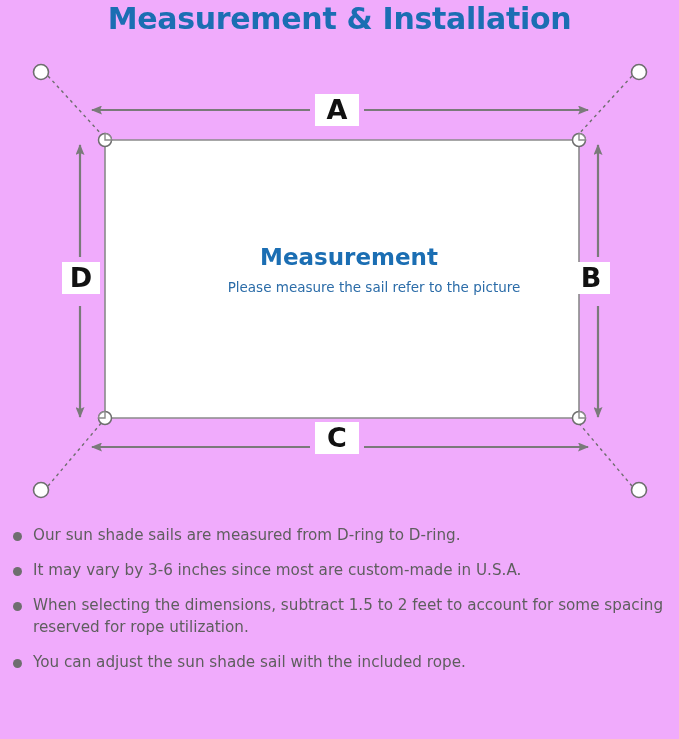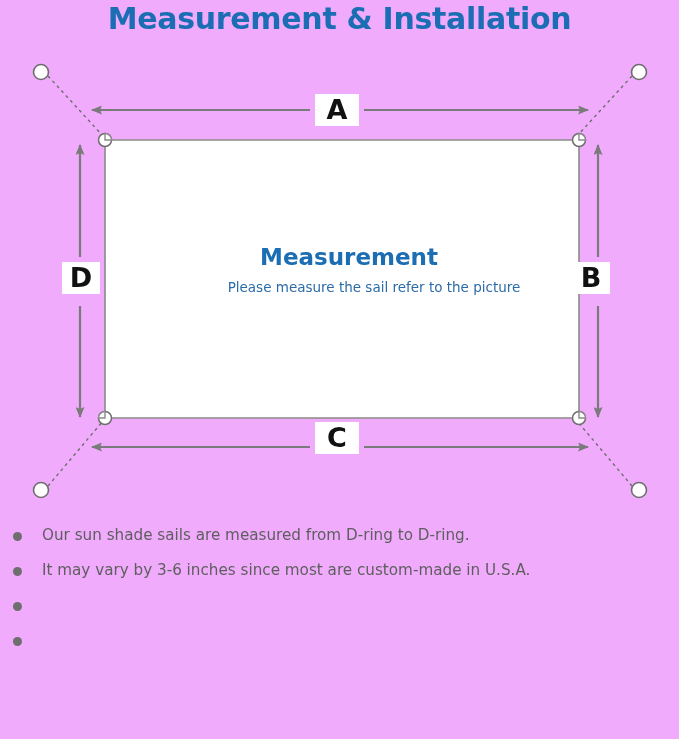--- a/index.html
+++ b/index.html
@@ -91,21 +91,21 @@
 
   
   #notes {
     position: absolute;
     left: 0;
     top: 524px;
     width: 679px;
   }
   .note-row {
     position: relative;
-    padding-left: 42px;
+    padding-left: 33px;
     padding-right: 4px;
     margin-bottom: 13px;
     min-height: 22px;
   }
   .note-bullet {
     position: absolute;
     left: 13px;
     top: 8px;
     width: 9px;
     height: 9px;
@@ -200,19 +200,21 @@
     <div class="note-row">
       <span class="note-bullet"></span>
       <span class="note-text">Our sun shade sails are measured from D-ring to D-ring.</span>
     </div>
     <div class="note-row">
       <span class="note-bullet"></span>
       <span class="note-text">It may vary by 3-6 inches since most are custom-made in U.S.A.</span>
     </div>
     <div class="note-row">
       <span class="note-bullet"></span>
-    </div>
-    <div class="note-row">
-      <span class="note-bullet"></span>
+      <span class="note-text">When selecting the dimensions, subtract 1.5 to 2 feet to account for some spacing reserved for rope utilization.</span>
+    </div>
+    <div class="note-row">
+      <span class="note-bullet"></span>
+      <span class="note-text">You can adjust the sun shade sail with the included rope.</span>
     </div>
   </div>
 
 </div>
 
 </body></html>

